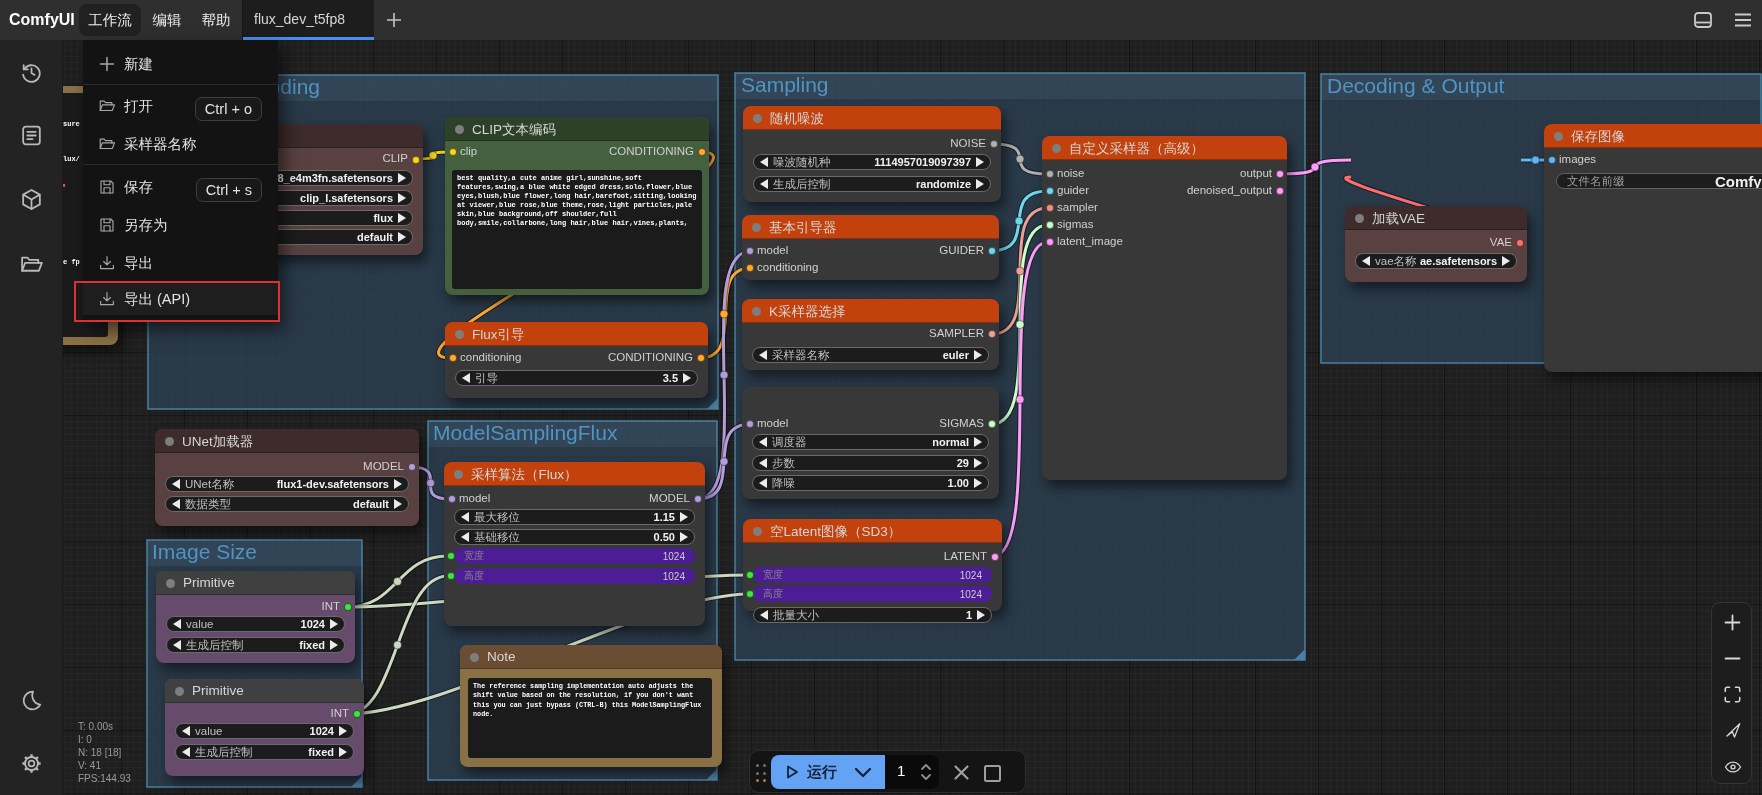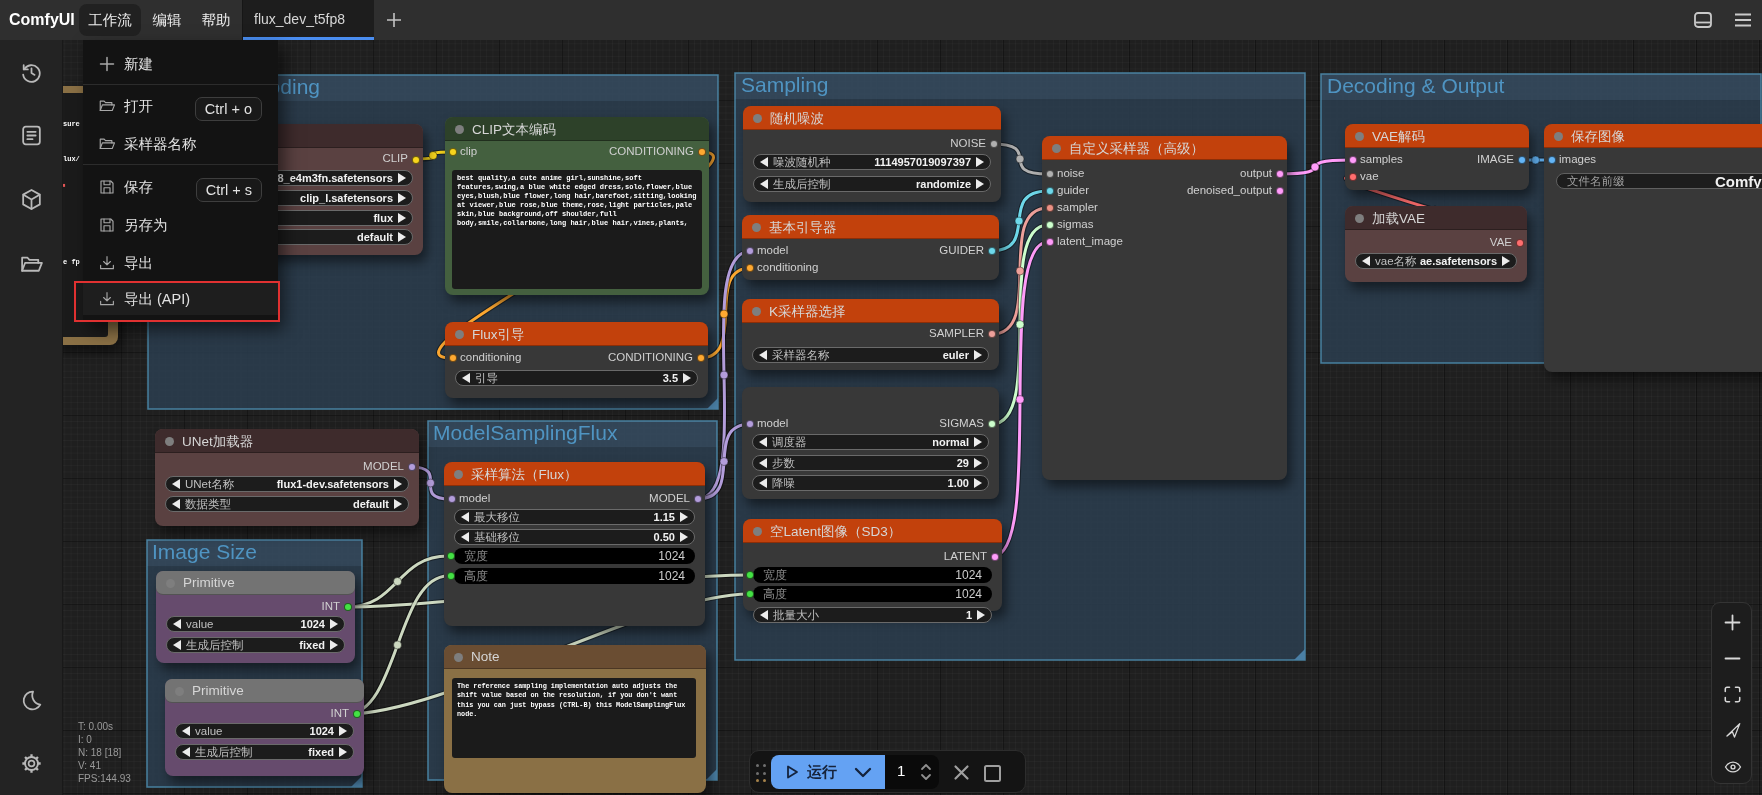--- a/index.html
+++ b/index.html
@@ -19,27 +19,27 @@
 .nt i{position:absolute;left:10px;top:7.5px;width:9px;height:9px;border-radius:50%;background:#7e7e7e;}
 .nt b{position:absolute;left:27px;top:4px;font-size:13.5px;font-weight:normal;color:#d6d6d6;white-space:nowrap;}
 .si,.so{position:absolute;font-size:11.5px;color:#d0d0d0;white-space:nowrap;z-index:2;}
 .si{left:15px;} .so{right:15px;}
 .sd{position:absolute;width:8px;height:8px;border-radius:50%;box-sizing:border-box;border:1px solid rgba(0,0,0,.55);z-index:2;}
 .w{position:absolute;left:10px;right:10px;height:16px;border-radius:8px;background:#1c1c1c;border:1px solid #6a6a6a;box-sizing:border-box;display:flex;align-items:center;font-size:11px;white-space:nowrap;overflow:hidden;}
 .w .al{width:0;height:0;border:5px solid transparent;border-right:8px solid #ececec;border-left:none;margin:0 5px 0 6px;}
 .w .ar{width:0;height:0;border:5px solid transparent;border-left:8px solid #ececec;border-right:none;margin:0 6px 0 5px;}
 .w .lb{color:#c0c0c0;font-size:11.5px;}
 .w .vl{margin-left:auto;color:#f2f2f2;font-weight:bold;font-size:11px;}
-.wm{position:absolute;left:10px;right:10px;height:16px;border-radius:8px;background:#000000;display:flex;align-items:center;font-size:12px;padding:0 10px;box-sizing:border-box;}
+.wm{position:absolute;left:10px;right:10px;height:16px;border-radius:8px;background:#4c1d95;display:flex;align-items:center;font-size:10px;padding:0 10px;box-sizing:border-box;}
 .wm .lb{color:#8a8a8a;} .wm .vl{margin-left:auto;color:#cdcdcd;}
 .ta{position:absolute;background:#1b1b1b;border-radius:3px;color:#ffffff;font-family:"Liberation Mono",monospace;font-weight:bold;font-size:7px;line-height:9px;padding:4px 5px;box-sizing:border-box;}
 
 .mar{background:#5a4141;} .mar .nt{background:#3e2b2c;}
 .grn{background:#44603f;} .grn .nt{background:#2d4129;}
-.pur{background:#664b6d;} .pur .nt{background:#737373;border-radius:7px;}
+.pur{background:#664b6d;} .pur .nt{background:#404040;}
 .nte{background:#8a7045;} .nte .nt{background:#6a4d32;}
 
 #topbar{position:absolute;left:0;top:0;width:1762px;height:40px;background:#2f2f2f;z-index:10;}
 #sidebar{position:absolute;left:0;top:40px;width:63px;bottom:0;background:#232323;z-index:9;border-right:1px solid #191919;box-sizing:border-box;}
 .sic{position:absolute;left:19px;}
 #menu{position:absolute;left:83px;top:40px;width:195px;height:282px;background:#131313;z-index:11;box-shadow:6px 8px 16px rgba(0,0,0,.55);}
 .mi{position:absolute;left:0;width:100%;height:32px;}
 .mi svg{position:absolute;left:15px;top:7px;}
 .mi span{position:absolute;left:41px;top:7px;font-size:14.5px;color:#e2e2e2;}
 .kbd{position:absolute;left:auto !important;right:16px;top:1px;height:22px;line-height:22px;padding:0 9px;border-radius:7px;background:#191919;border:1px solid #3e3e3e;font-size:13px;color:#d0d0d0;}
@@ -293,32 +293,20 @@
       <i class="sd" style="left:4px;top:67.5px;background:#ec9184"></i>
       <span class="si" style="top:82px">sigmas</span>
       <i class="sd" style="left:4px;top:84.5px;background:#cdffcd"></i>
       <span class="si" style="top:99px">latent_image</span>
       <i class="sd" style="left:4px;top:101.5px;background:#ff9cf9"></i>
       <span class="so" style="top:31px">output</span>
       <i class="sd" style="right:3.5px;top:33.5px;background:#ff9cf9"></i>
       <span class="so" style="top:48px">denoised_output</span>
       <i class="sd" style="right:3.5px;top:50.5px;background:#ff9cf9"></i>
     </div>
-<div class="node" style="left:1345px;top:124px;width:184px;height:66px">
-      <div class="nt">
-        <i></i>
-        <b>VAE解码</b>
-      </div>
-      <span class="si" style="top:29px">samples</span>
-      <i class="sd" style="left:4px;top:31.5px;background:#ff9cf9"></i>
-      <span class="si" style="top:46px">vae</span>
-      <i class="sd" style="left:4px;top:48.5px;background:#ff6e6e"></i>
-      <span class="so" style="top:29px">IMAGE</span>
-      <i class="sd" style="right:3.5px;top:31.5px;background:#64b5f6"></i>
-    </div>
 <div class="node" style="left:1544px;top:124px;width:330px;height:248px">
       <div class="nt">
         <i></i>
         <b>保存图像</b>
       </div>
       <span class="si" style="top:29px">images</span>
       <i class="sd" style="left:4px;top:31.5px;background:#64b5f6"></i>
       <div class="w" style="left:12px;width:306px;top:49px;background:#1d1d1d;border-color:#606060">
         <span class="lb" style="padding-left:10px;color:#9f9f9f">文件名前缀</span>
         <span style="position:absolute;left:158px;top:-1px;color:#f0f0f0;font-weight:bold;font-size:15px">ComfyUI</span>
@@ -423,21 +411,21 @@
         <span class="lb">宽度</span>
         <span class="vl">1024</span>
       </div>
       <i class="sd" style="left:3px;top:89.5px;background:#44e144"></i>
       <div class="wm" style="top:106px">
         <span class="lb">高度</span>
         <span class="vl">1024</span>
       </div>
       <i class="sd" style="left:3px;top:109.5px;background:#44e144"></i>
     </div>
-<div class="node nte" style="left:444px;top:645px;width:262px;height:148px">
+<div class="node nte" style="left:460px;top:645px;width:262px;height:122px">
       <div class="nt">
         <i></i>
         <b>Note</b>
       </div>
       <div class="ta" style="left:8px;right:10px;top:33px;height:80px;line-height:9.3px;font-size:6.8px">The reference sampling implementation auto adjusts the<br>shift value based on the resolution, if you don't want<br>this you can just bypass (CTRL-B) this ModelSamplingFlux<br>node.</div>
     </div>
 <div class="node nte" style="left:-40px;top:86px;width:158px;height:259px">
       <div class="ta" style="left:6px;right:10px;top:7px;bottom:8px;height:auto;font-size:7px">
         <span style="position:absolute;left:97px;top:27px">sure</span>
         <span style="position:absolute;left:97px;top:62px">lux/</span>

